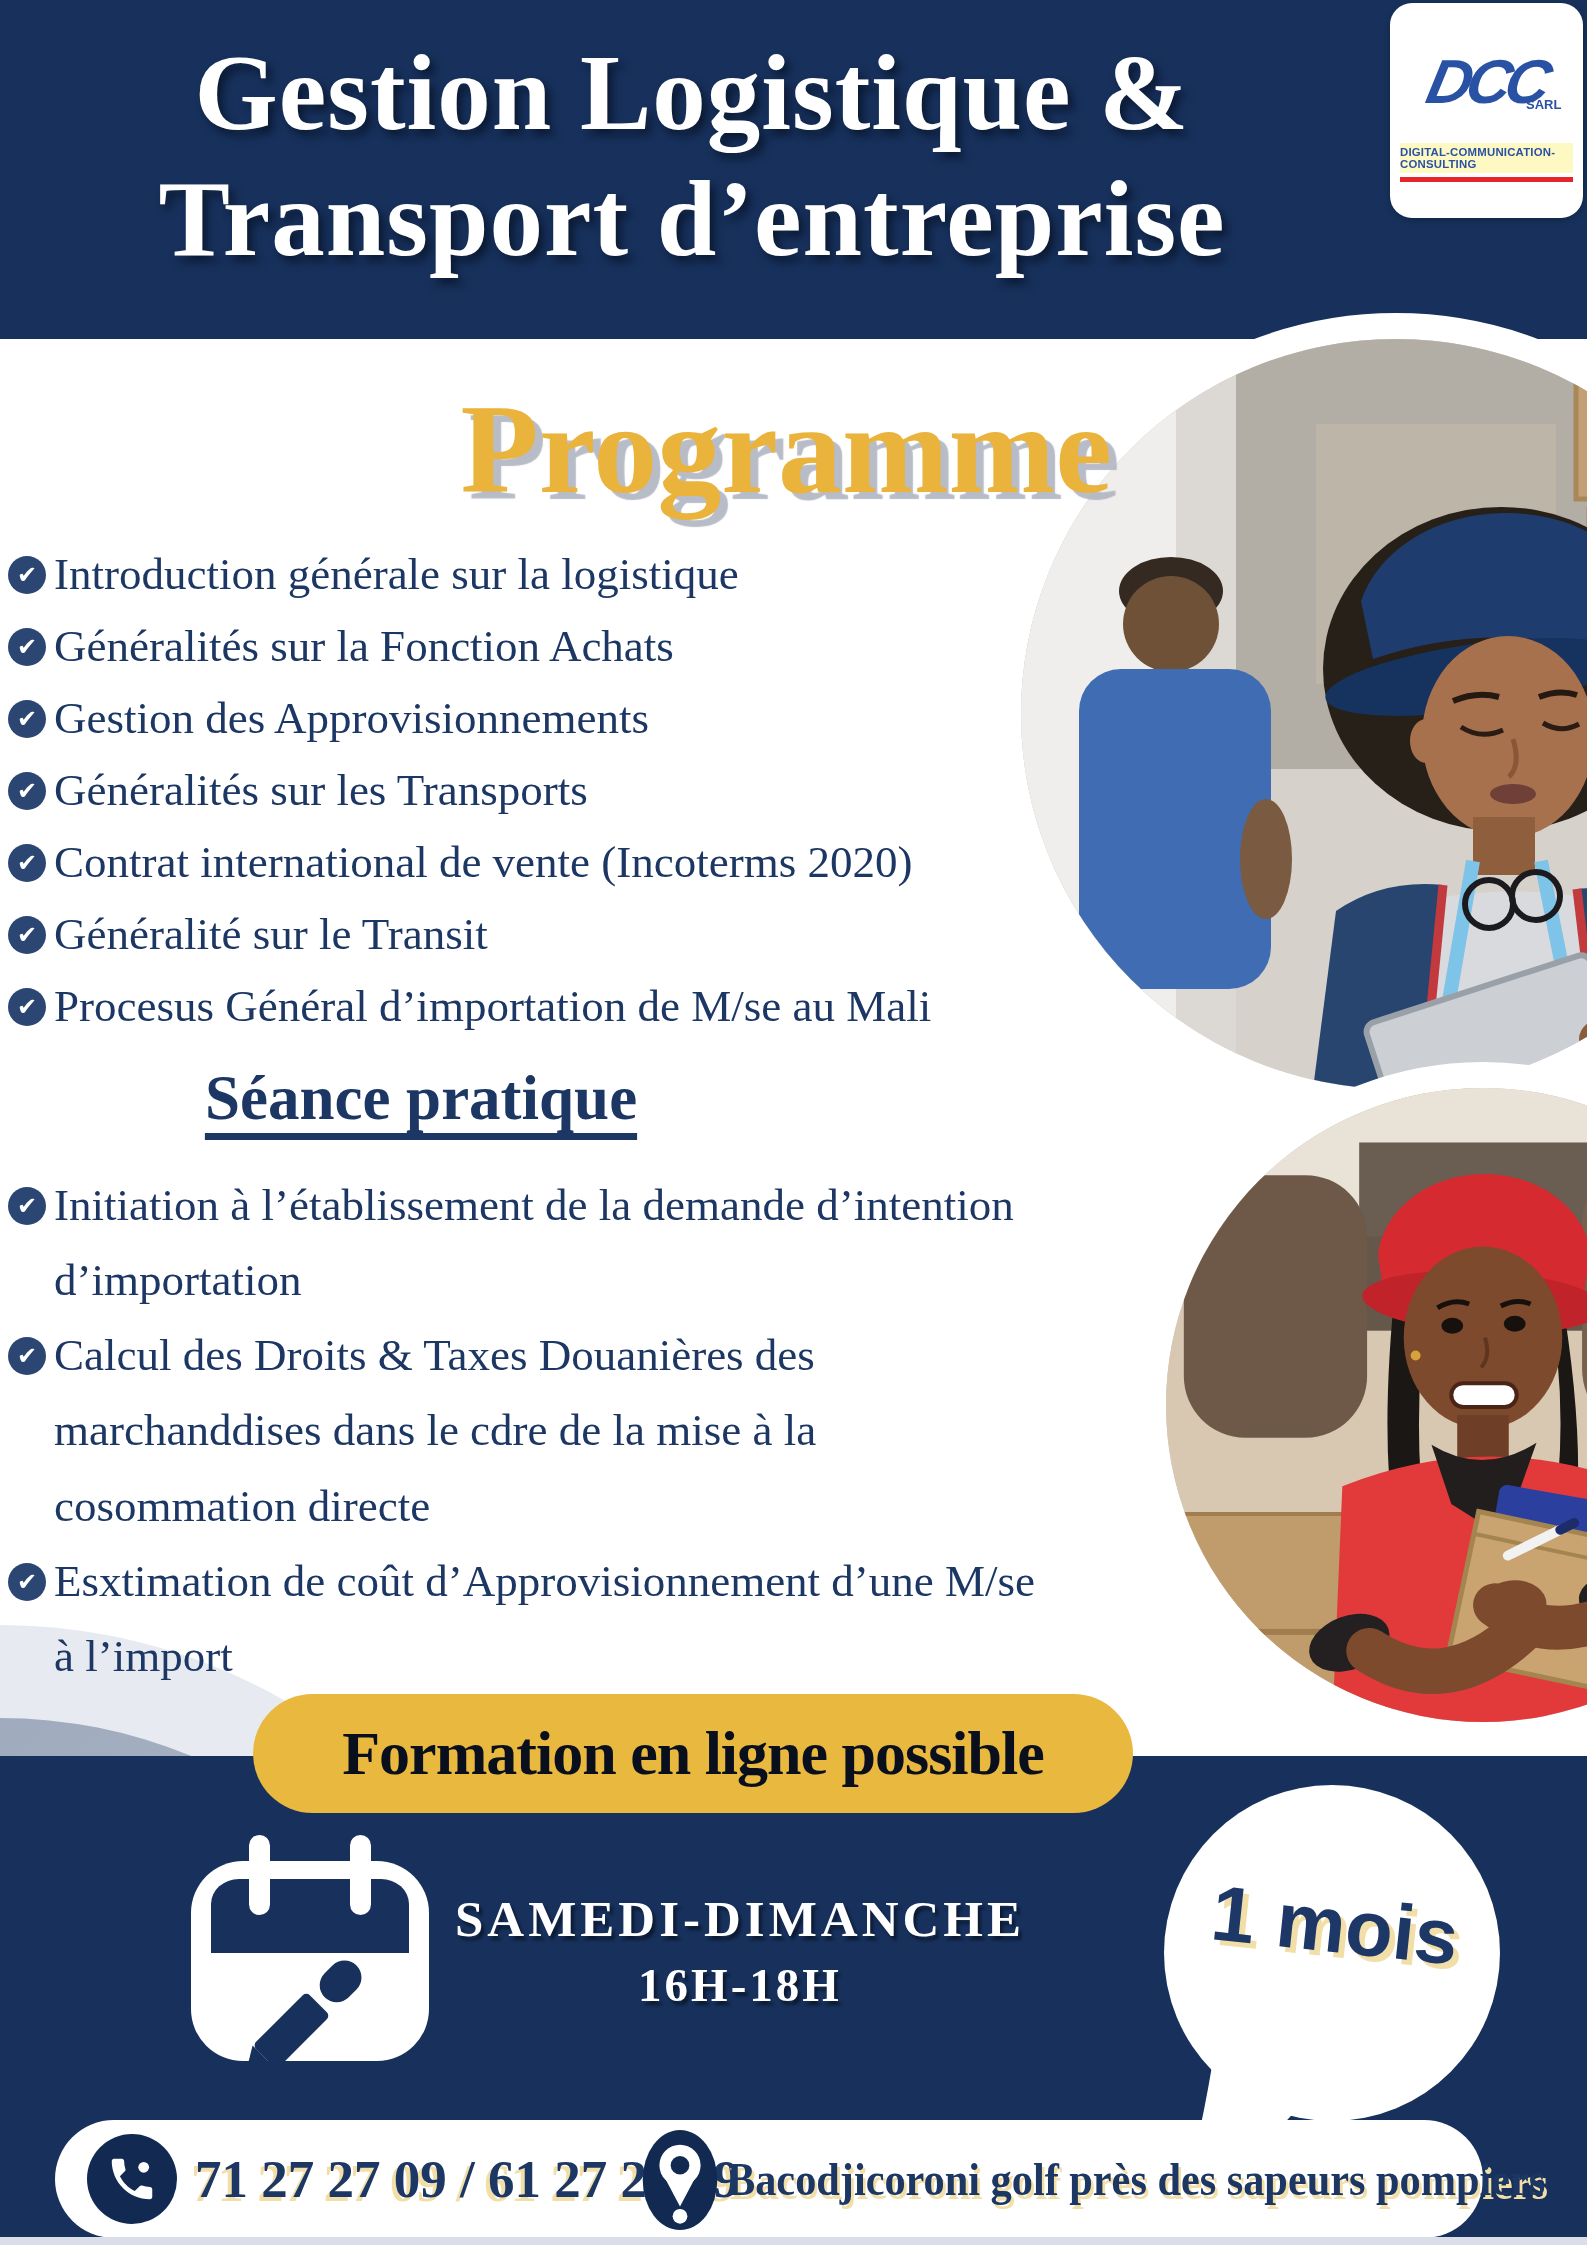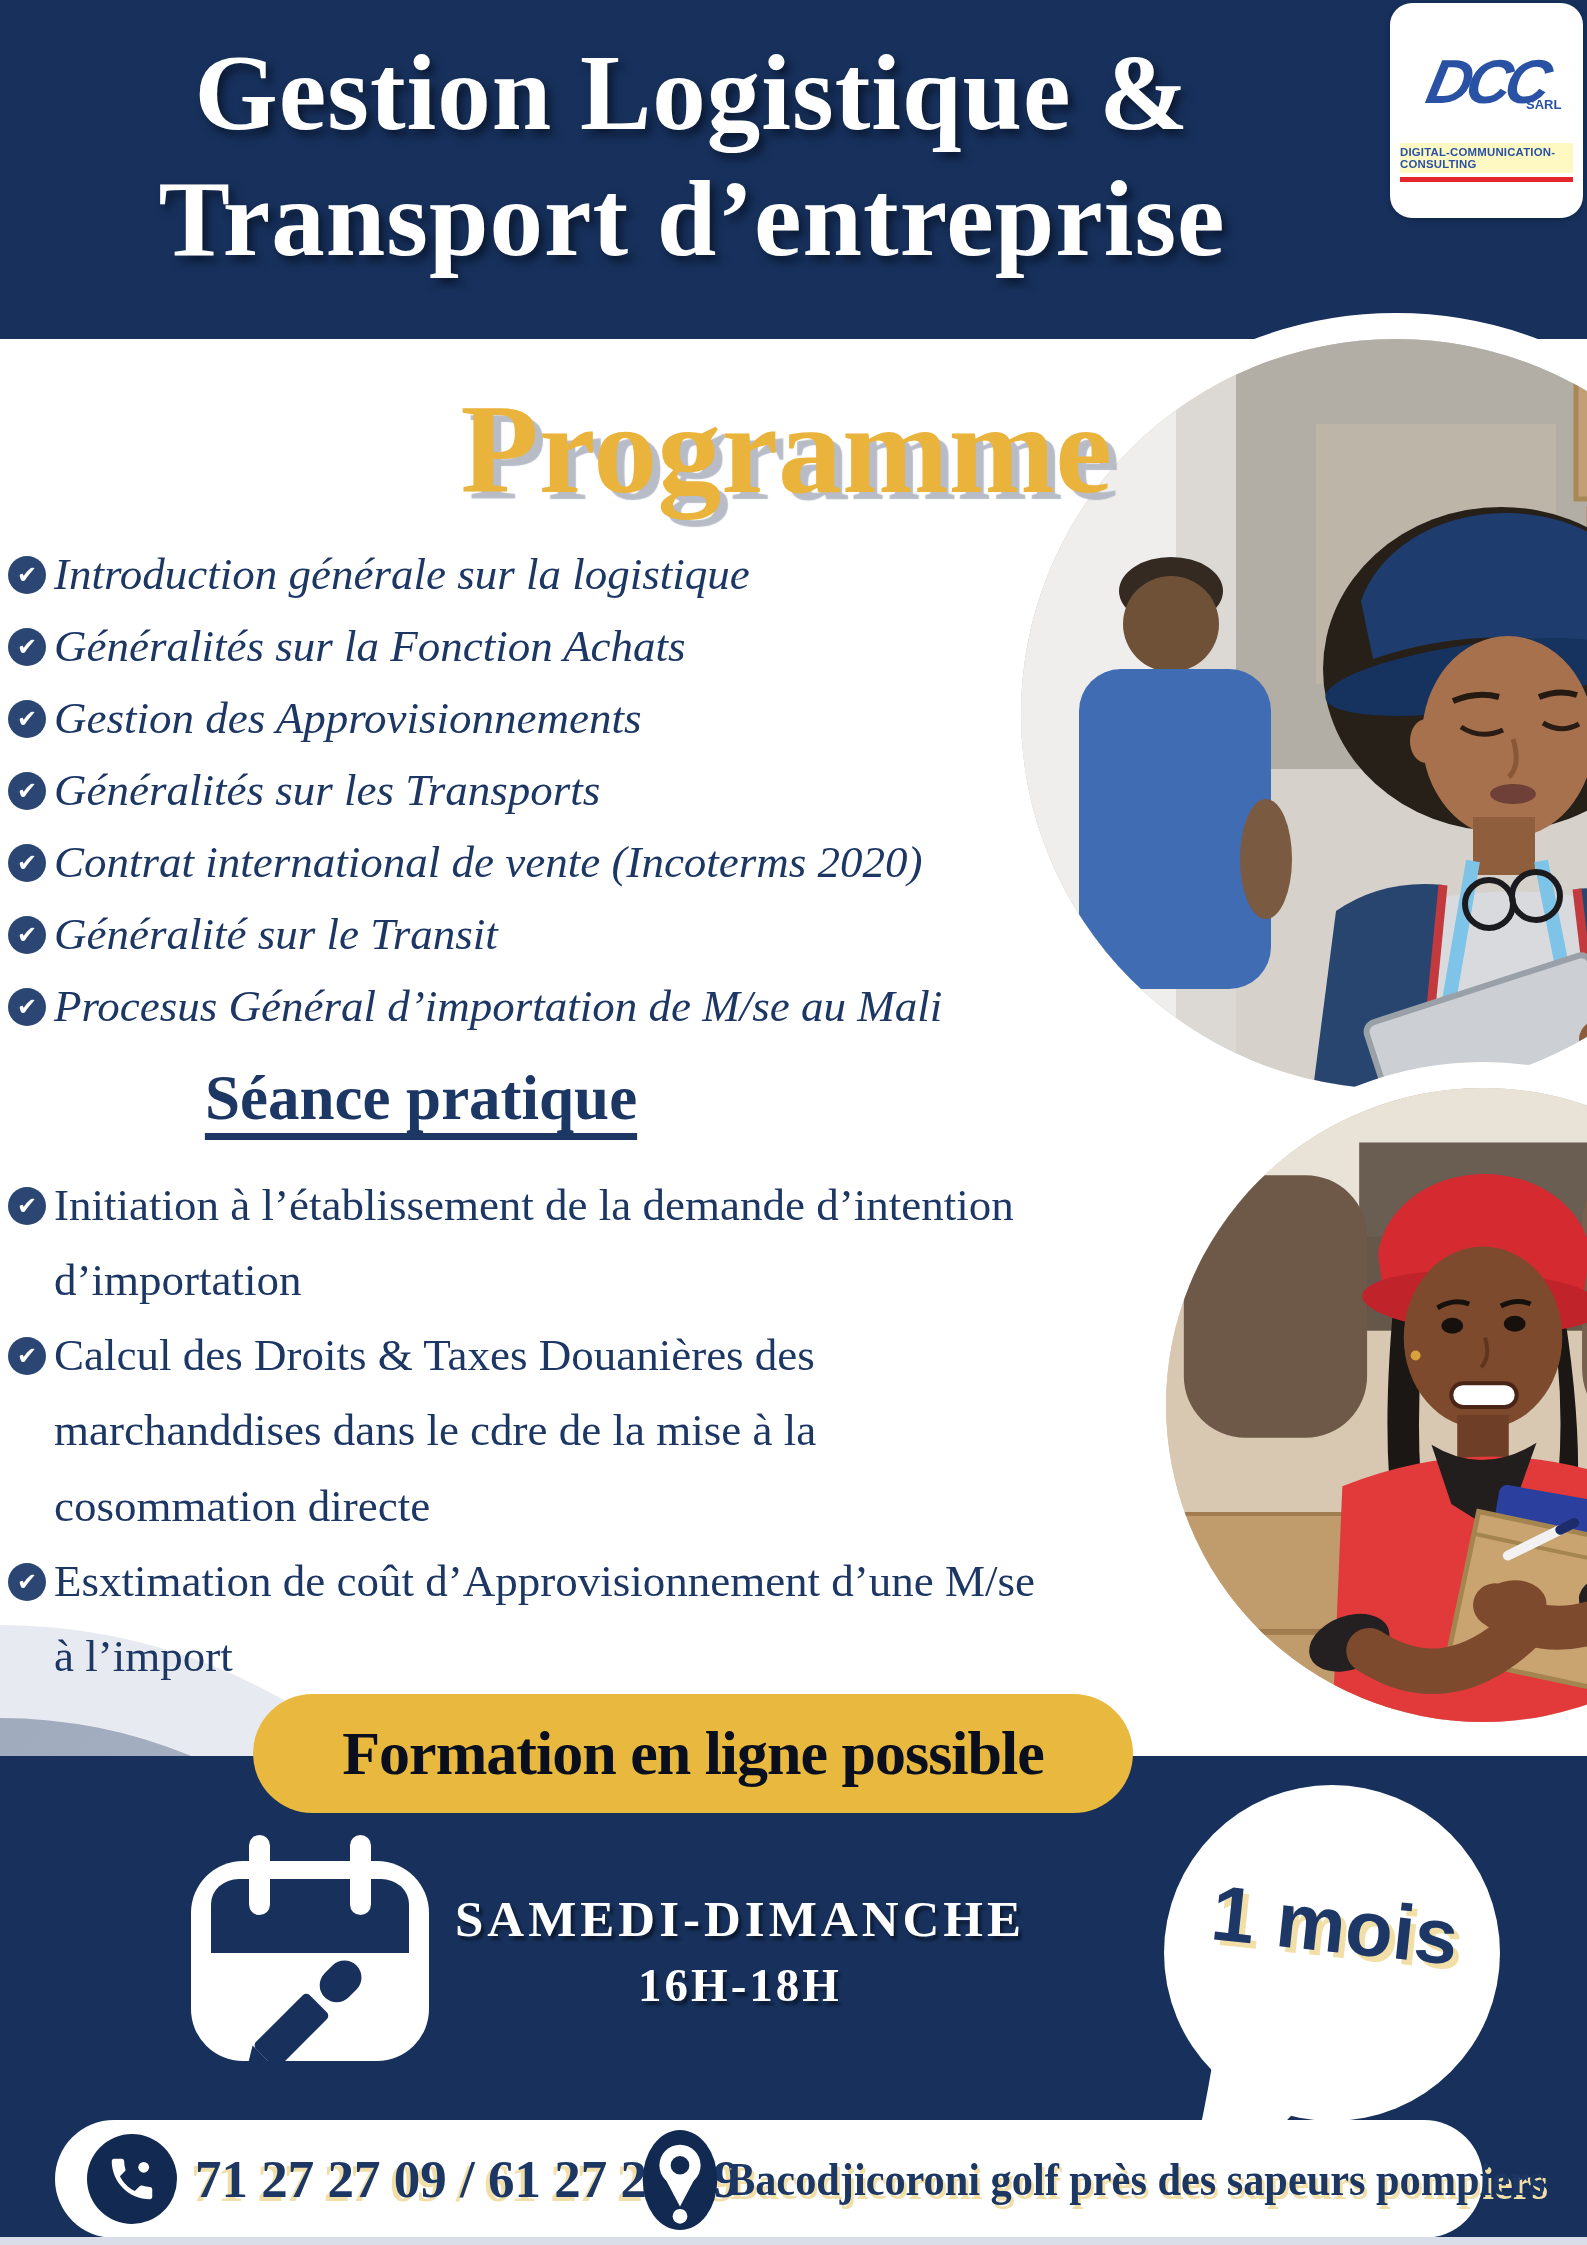--- a/index.html
+++ b/index.html
@@ -40,21 +40,21 @@
 
   
   .programme-heading{left:0;top:376px;width:1112px;text-align:right;color:var(--gold);
     font-size:128px;font-weight:700;z-index:6;text-shadow:8px 7px 1px rgba(170,176,189,.85);}
 
   
   ul.checklist{list-style:none;margin:0;padding:0;z-index:6;}
   .list1{left:8px;top:552px;width:1010px;}
   .list2{left:8px;top:1168px;width:1055px;}
   .checklist li{position:relative;padding-left:46px;color:var(--itemNavy);font-size:45px;}
-  .list1 li{line-height:1.0;margin-bottom:27px;font-style:italic;}
+  .list1 li{line-height:1.0;margin-bottom:27px;}
   .list2 li{line-height:1.67;margin-bottom:0;white-space:pre-line;}
   .check-icon{position:absolute;left:0;width:38px;height:38px;border-radius:50%;
     background:var(--checkNavy);color:#ffffff;display:flex;align-items:center;justify-content:center;
     font-family:"DejaVu Sans",sans-serif;font-size:24px;font-weight:700;}
   .list1 .check-icon{top:50%;transform:translateY(-50%);}
   .list2 .check-icon{top:19px;}
   .check-icon::before{content:"✔";}
 
   
   .seance-heading{left:4px;top:1062px;width:834px;text-align:center;color:var(--itemNavy);

